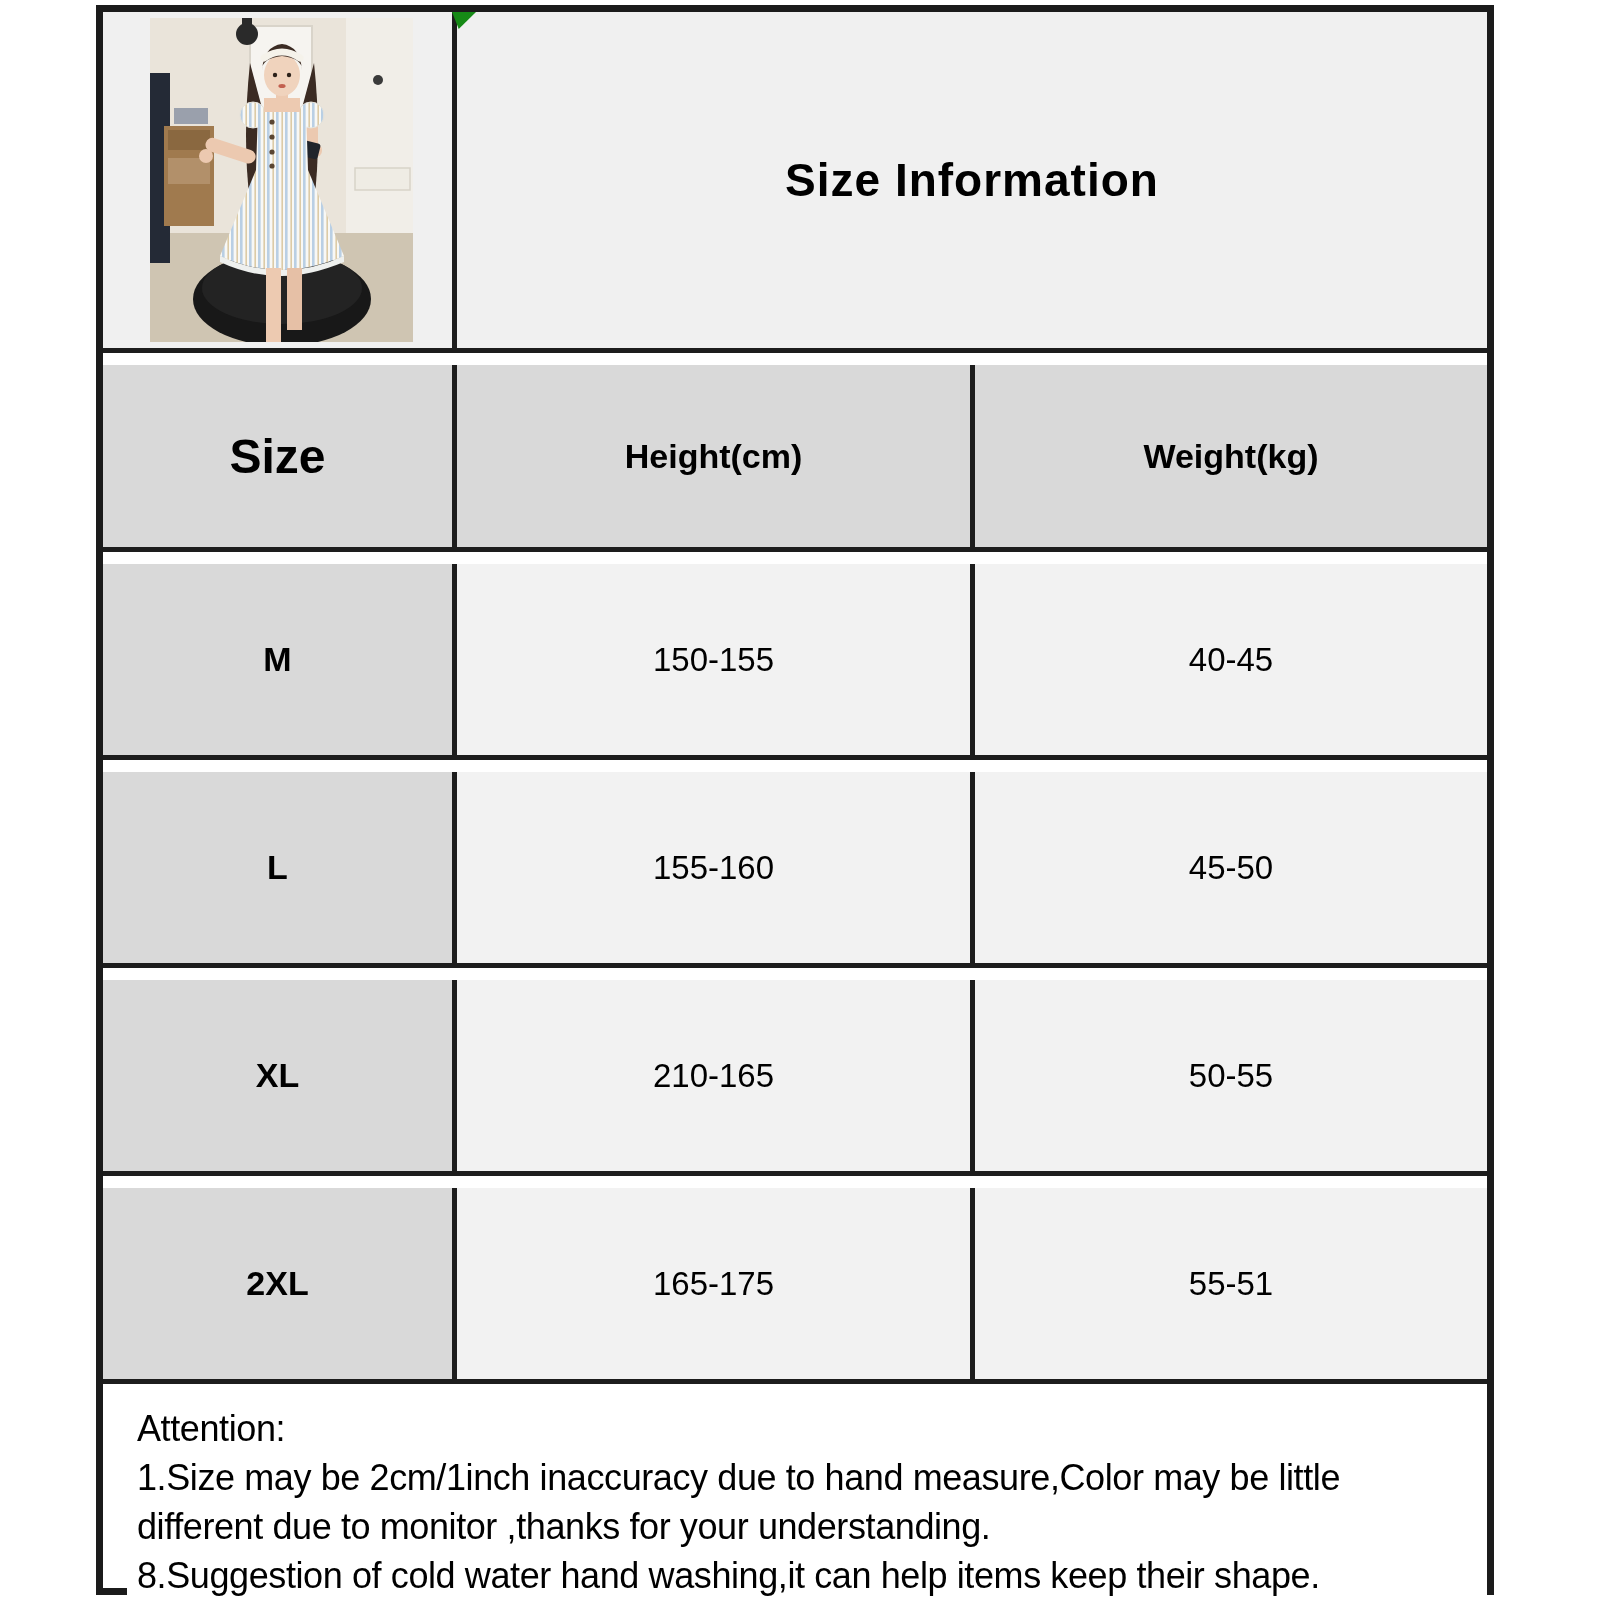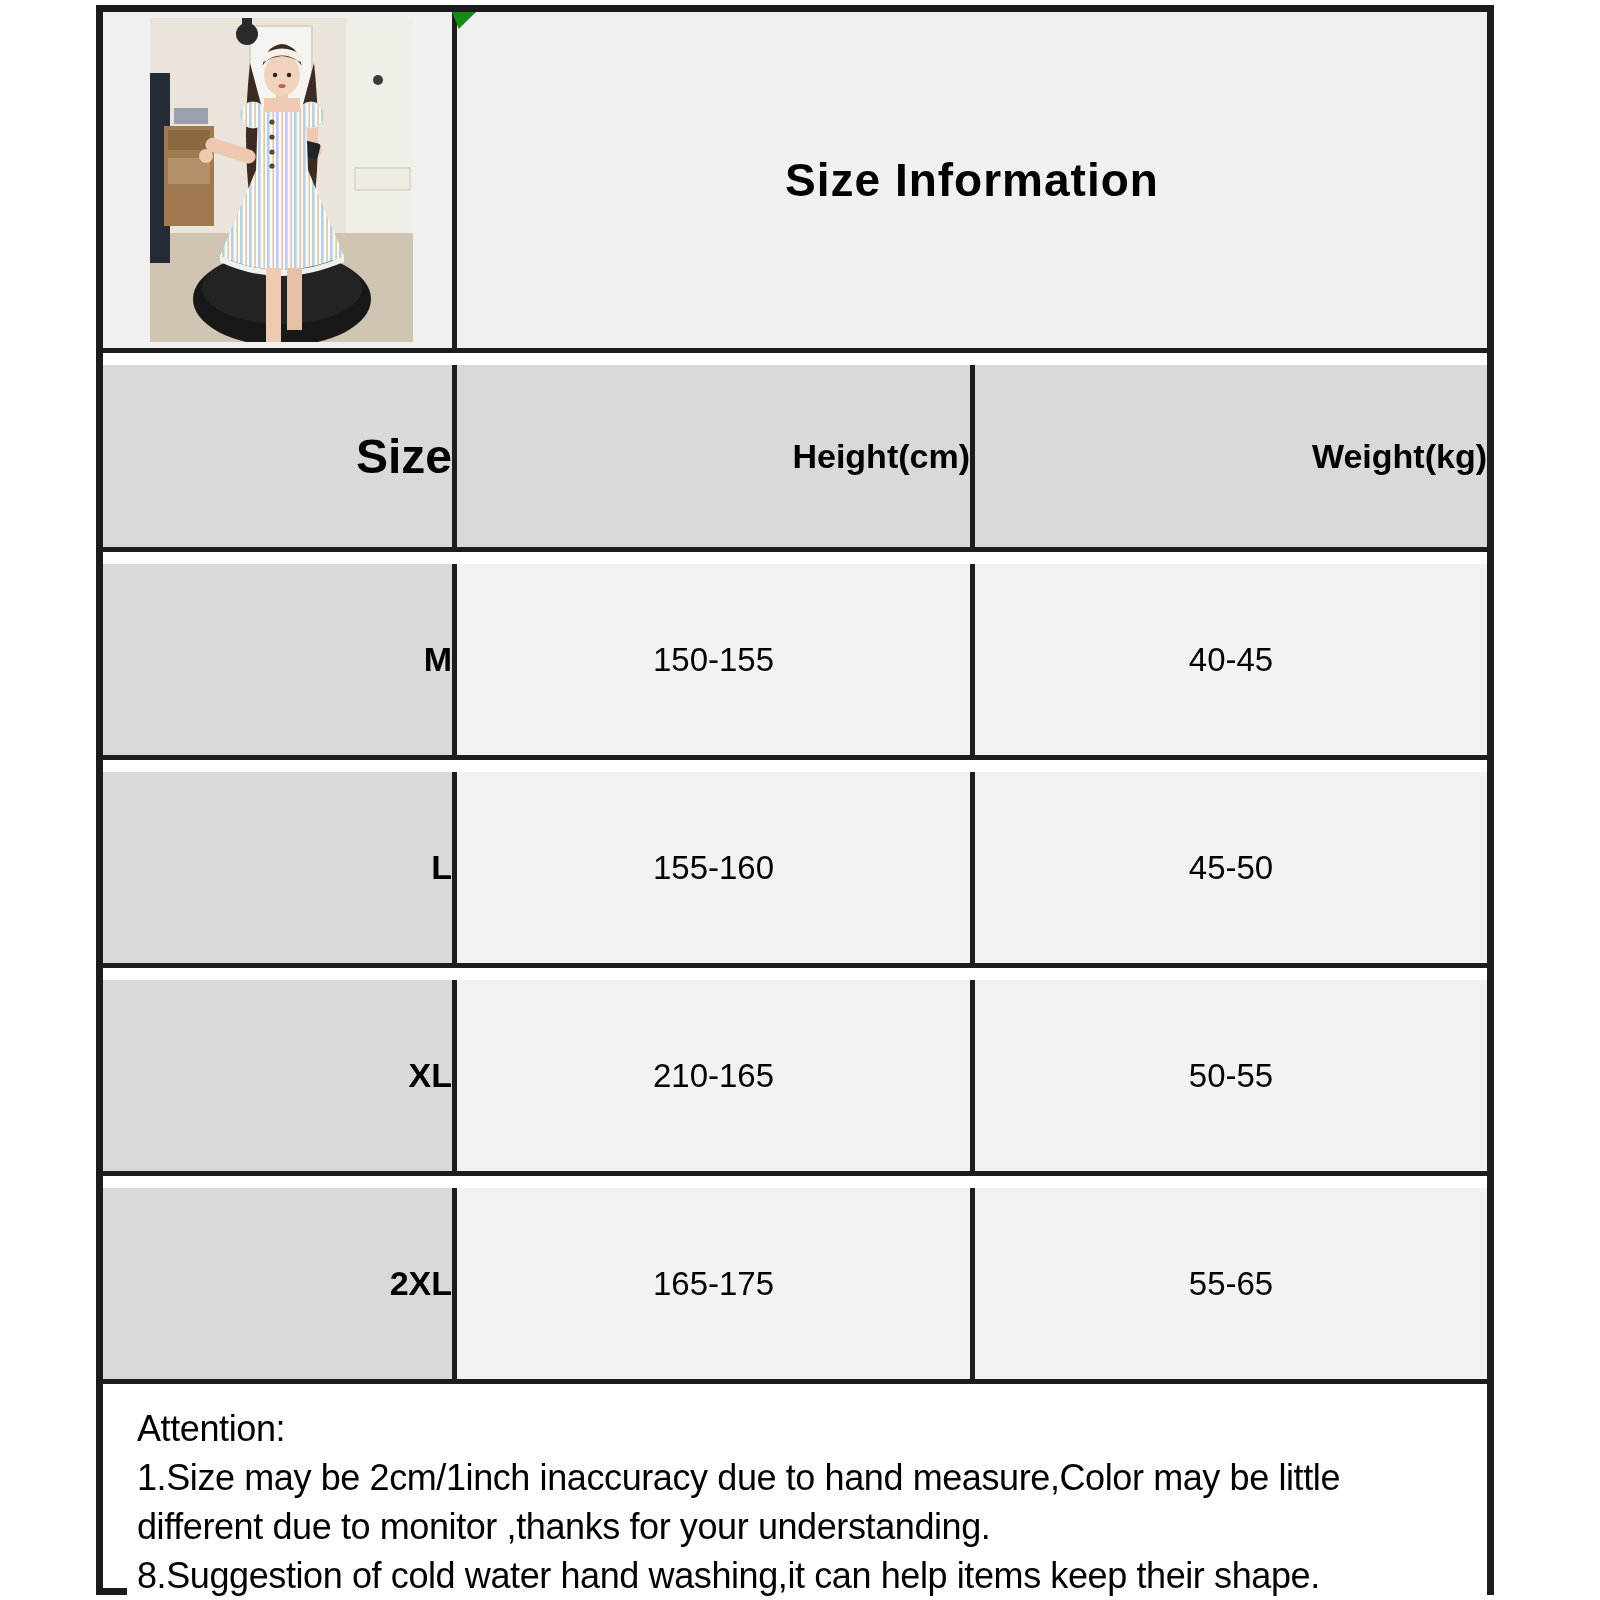--- a/index.html
+++ b/index.html
@@ -11,21 +11,21 @@
   .cell{box-sizing:border-box;display:flex;align-items:center;justify-content:center;
     border-right:5px solid #1d1d1d;}
   .cell:last-child{border-right:none;}
   .c1{width:354px;flex:0 0 354px;}
   .c2{width:518px;flex:0 0 518px;}
   .c3{flex:1;}
   .top-row{height:336px;flex:0 0 336px;}
   .head-row{height:182px;flex:0 0 182px;}
   .data-row{height:191px;flex:0 0 191px;}
   .bg-light{background:#f0f0f0;}
-  .bg-head{background:#d9d9d9;justify-content:flex-end;}
+  .bg-head{background:#d9d9d9;}
   .bg-data{background:#f2f2f2;}
   .title-text{font-size:46px;font-weight:bold;letter-spacing:1px;}
   .size-head{font-size:48px;font-weight:bold;}
   .col-head{font-size:34px;font-weight:bold;}
   .row-label{font-size:34px;font-weight:bold;}
   .data-val{font-size:33px;font-weight:normal;}
   .attention-row{flex:1;background:#ffffff;display:block;margin-left:24px;}
   .attention-inner{padding:8px 14px 0 10px;font-size:36px;line-height:49px;letter-spacing:-0.4px;}
   .attention-inner div{margin:0;}
   .green-marker{position:absolute;left:349px;top:0px;width:24px;height:17px;background:#168a16;
@@ -155,21 +155,21 @@
   </div>
 
   <div class="row data-row">
     <div class="cell c1 bg-head">
       <span class="row-label">2XL</span>
     </div>
     <div class="cell c2 bg-data">
       <span class="data-val">165-175</span>
     </div>
     <div class="cell c3 bg-data">
-      <span class="data-val">55-65</span>
+      <span class="data-val">55-51</span>
     </div>
   </div>
 
   <div class="row attention-row">
     <div class="attention-inner">
       <div>Attention:</div>
       <div>1.Size may be 2cm/1inch inaccuracy due to hand measure,Color may be little different due to monitor ,thanks for your understanding.</div>
       <div>8.Suggestion of cold water hand washing,it can help items keep their shape.</div>
     </div>
   </div>

